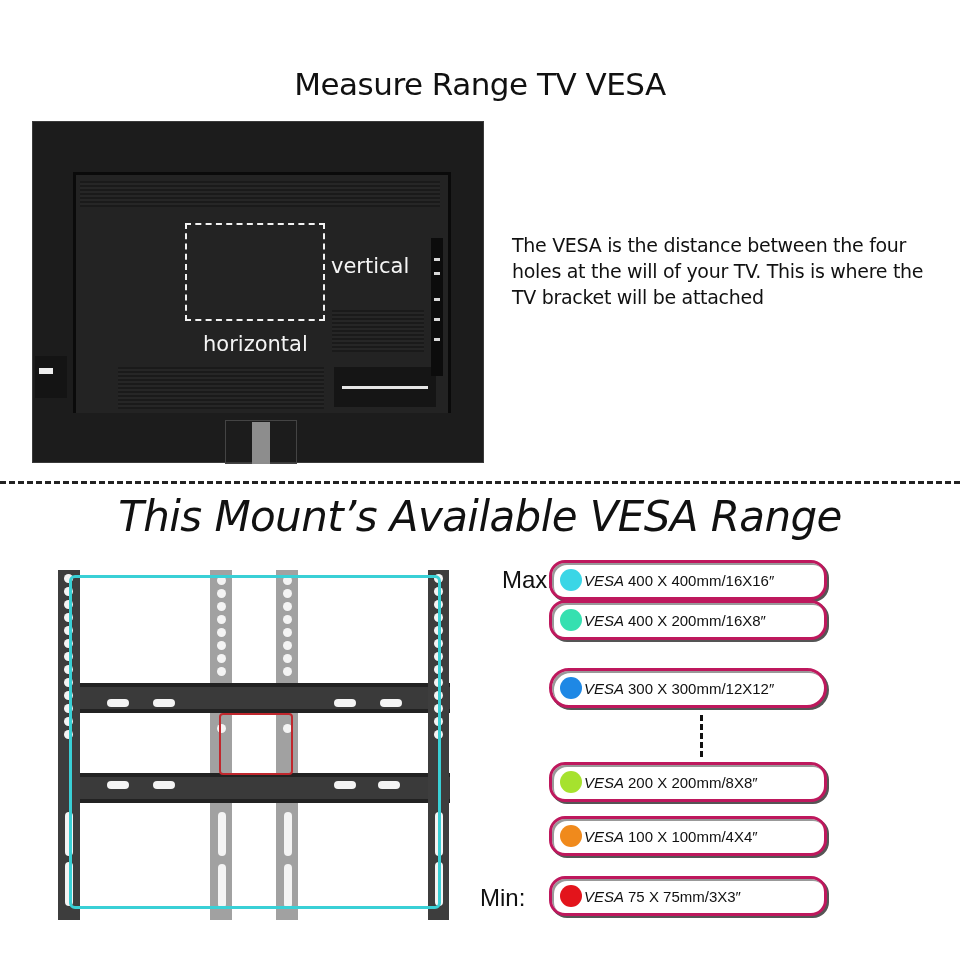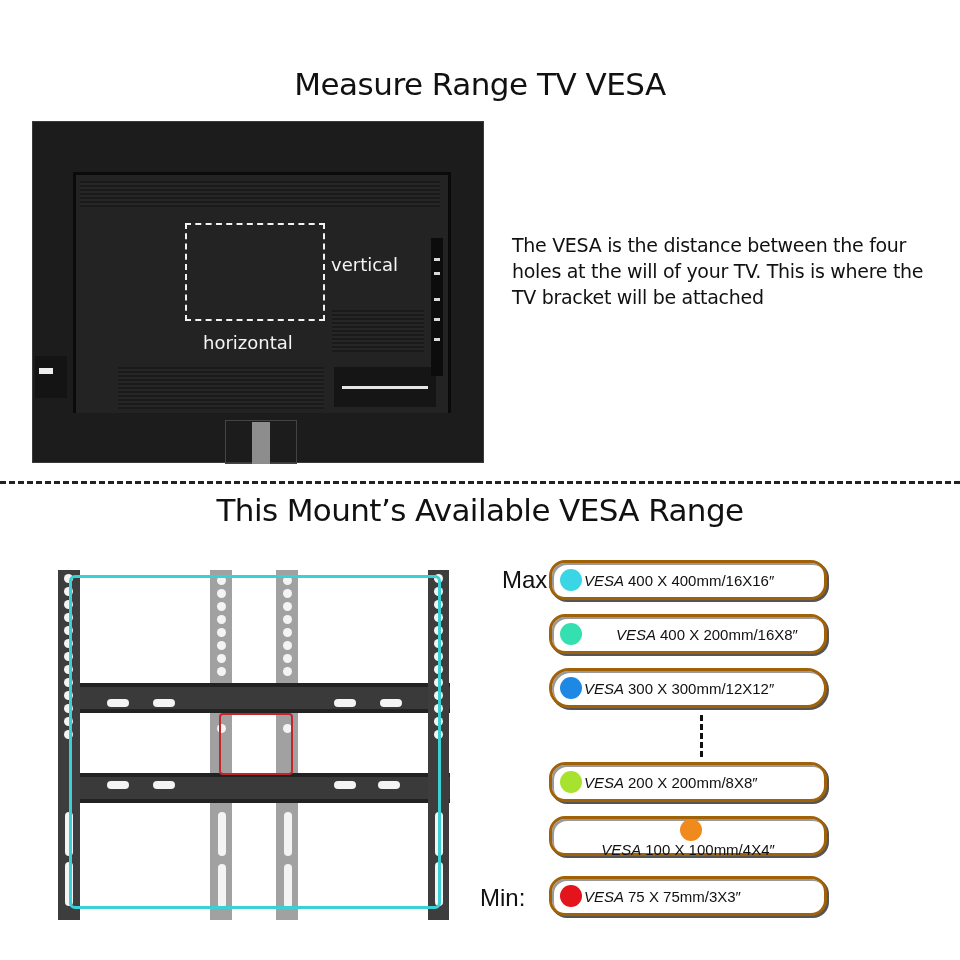--- a/index.html
+++ b/index.html
@@ -1,27 +1,27 @@
 <!DOCTYPE html>
 <html><head>
 <meta charset="utf-8">
 <style>
   html, body { margin: 0; padding: 0; background: #ffffff; }
   body { width: 960px; height: 960px; position: relative; overflow: hidden; font-family: "DejaVu Sans", sans-serif; color: #111; }
 
   .title { position: absolute; left: 0; width: 960px; text-align: center; font-family: "DejaVu Sans", sans-serif; color: #111; }
   #title-top { top: 66px; font-size: 31px; letter-spacing: -0.5px; }
-  #title-bottom { top: 492px; font-size: 31px; letter-spacing: -0.6px; }
+  #title-bottom { top: 492px; font-size: 42px; letter-spacing: -0.6px; font-style: italic; }
 
   
   .tv { position: absolute; left: 32px; top: 121px; width: 452px; height: 342px; background: #1c1c1c; border: 1px solid #3a3a3a; box-sizing: border-box; }
   .tv-inner { position: absolute; left: 40px; top: 50px; width: 372px; height: 238px; border: 3px solid #0a0a0a; border-bottom: none; background: #232323; }
   .vent { position: absolute; background: repeating-linear-gradient(0deg, #1a1a1a 0 2px, #262626 2px 4px); }
   .dotted-box { position: absolute; left: 152px; top: 101px; width: 136px; height: 94px; border: 2px dashed #f2f2f2; }
-  .tv-label { position: absolute; color: #f4f4f4; font-size: 18px; font-family: "DejaVu Sans", sans-serif; }
+  .tv-label { position: absolute; color: #f4f4f4; font-size: 21px; font-family: "DejaVu Sans", sans-serif; }
   .port-strip { position: absolute; left: 398px; top: 116px; width: 12px; height: 138px; background: #0c0c0c; }
   .port-dot { position: absolute; left: 3px; width: 6px; height: 3px; background: #d8d8d8; }
   .port-panel { position: absolute; left: 300px; top: 252px; width: 102px; height: 40px; background: #151515; }
   .port-bar { position: absolute; left: 8px; top: 19px; width: 86px; height: 3px; background: #e5e5e5; }
   .label-sticker { position: absolute; left: 2px; top: 234px; width: 32px; height: 42px; background: #141414; }
   .sticker-white { position: absolute; left: 4px; top: 12px; width: 14px; height: 6px; background: #eee; }
   .stand-plate { position: absolute; left: 192px; top: 298px; width: 72px; height: 44px; border: 1px solid #444; box-sizing: border-box; }
   .stand-neck { position: absolute; left: 219px; top: 300px; width: 18px; height: 42px; background: #8d8d8d; }
 
   .desc { position: absolute; left: 512px; top: 232px; width: 440px; font-size: 19px; line-height: 26px; color: #111; font-family: "DejaVu Sans", sans-serif; letter-spacing: -0.3px; }
@@ -34,21 +34,21 @@
   .strip { position: absolute; background: rgba(130,130,130,0.75); }
   .hbar { position: absolute; background: #3a3a3a; border-top: 4px solid #222; border-bottom: 4px solid #222; box-sizing: border-box; }
   .hole { position: absolute; width: 9px; height: 9px; border-radius: 50%; background: #f4f4f4; }
   .slot { position: absolute; width: 22px; height: 8px; border-radius: 5px; background: #f4f4f4; }
   .vslot { position: absolute; width: 8px; height: 44px; border-radius: 5px; background: #f4f4f4; }
   .cyan-rect { position: absolute; left: 69px; top: 575px; width: 366px; height: 328px; border: 3px solid #39d0d6; border-radius: 6px; }
   .red-rect { position: absolute; left: 219px; top: 713px; width: 70px; height: 58px; border: 2px solid #c0272d; border-radius: 4px; }
 
   
   .range-label { position: absolute; font-size: 24px; color: #111; font-family: "Liberation Sans", sans-serif; }
-  .pill { position: absolute; left: 549px; width: 278px; height: 40px; border: 3px solid #a16207; border-radius: 16px; background: #fff; box-shadow: inset 2px 2px 0 #999, 2px 2px 0 #555; display: flex; align-items: center; box-sizing: border-box; }
+  .pill { position: absolute; left: 549px; width: 278px; height: 40px; border: 3px solid #be185d; border-radius: 16px; background: #fff; box-shadow: inset 2px 2px 0 #999, 2px 2px 0 #555; display: flex; align-items: center; box-sizing: border-box; }
   .pill-dot { width: 22px; height: 22px; border-radius: 50%; margin-left: 8px; margin-right: 2px; flex: none; }
   .pill-text { font-size: 15px; font-family: "Liberation Sans", sans-serif; color: #111; white-space: nowrap; }
   .pill-text em { font-style: italic; margin-right: 4px; }
   .vdash { position: absolute; left: 700px; top: 715px; width: 0; height: 42px; border-left: 3px dashed #111; }
 </style>
 </head>
 <body>
 
 <div class="title" id="title-top">Measure Range TV VESA</div>
 
@@ -163,33 +163,33 @@
   <div class="red-rect"></div>
 </div>
 
 <div class="range-label" style="left:502px;top:566px;">Max:</div>
 <div class="range-label" style="left:480px;top:884px;">Min:</div>
 
 <div class="pill" style="top:560px;">
   <span class="pill-dot" style="background: rgb(58, 214, 230);"></span>
   <span class="pill-text"><em>VESA</em><span>400 X 400mm/16X16″</span></span>
 </div>
-<div class="pill" style="top:614px;gap:32px;">
+<div class="pill" style="top:600px;">
   <span class="pill-dot" style="background: rgb(53, 224, 176);"></span>
   <span class="pill-text"><em>VESA</em><span>400 X 200mm/16X8″</span></span>
 </div>
 <div class="pill" style="top:668px;border-radius:20px;">
   <span class="pill-dot" style="background: rgb(30, 136, 229);"></span>
   <span class="pill-text"><em>VESA</em><span>300 X 300mm/12X12″</span></span>
 </div>
 <div class="vdash"></div>
 <div class="pill" style="top:762px;">
   <span class="pill-dot" style="background: rgb(166, 226, 46);"></span>
   <span class="pill-text"><em>VESA</em><span>200 X 200mm/8X8″</span></span>
 </div>
-<div class="pill" style="top:816px;flex-direction:column;">
+<div class="pill" style="top:816px;">
   <span class="pill-dot" style="background: rgb(240, 138, 28);"></span>
   <span class="pill-text"><em>VESA</em><span>100 X 100mm/4X4″</span></span>
 </div>
 <div class="pill" style="top:876px;">
   <span class="pill-dot" style="background: rgb(227, 20, 27);"></span>
   <span class="pill-text"><em>VESA</em><span>75 X 75mm/3X3″</span></span>
 </div>
 
 </body></html>

